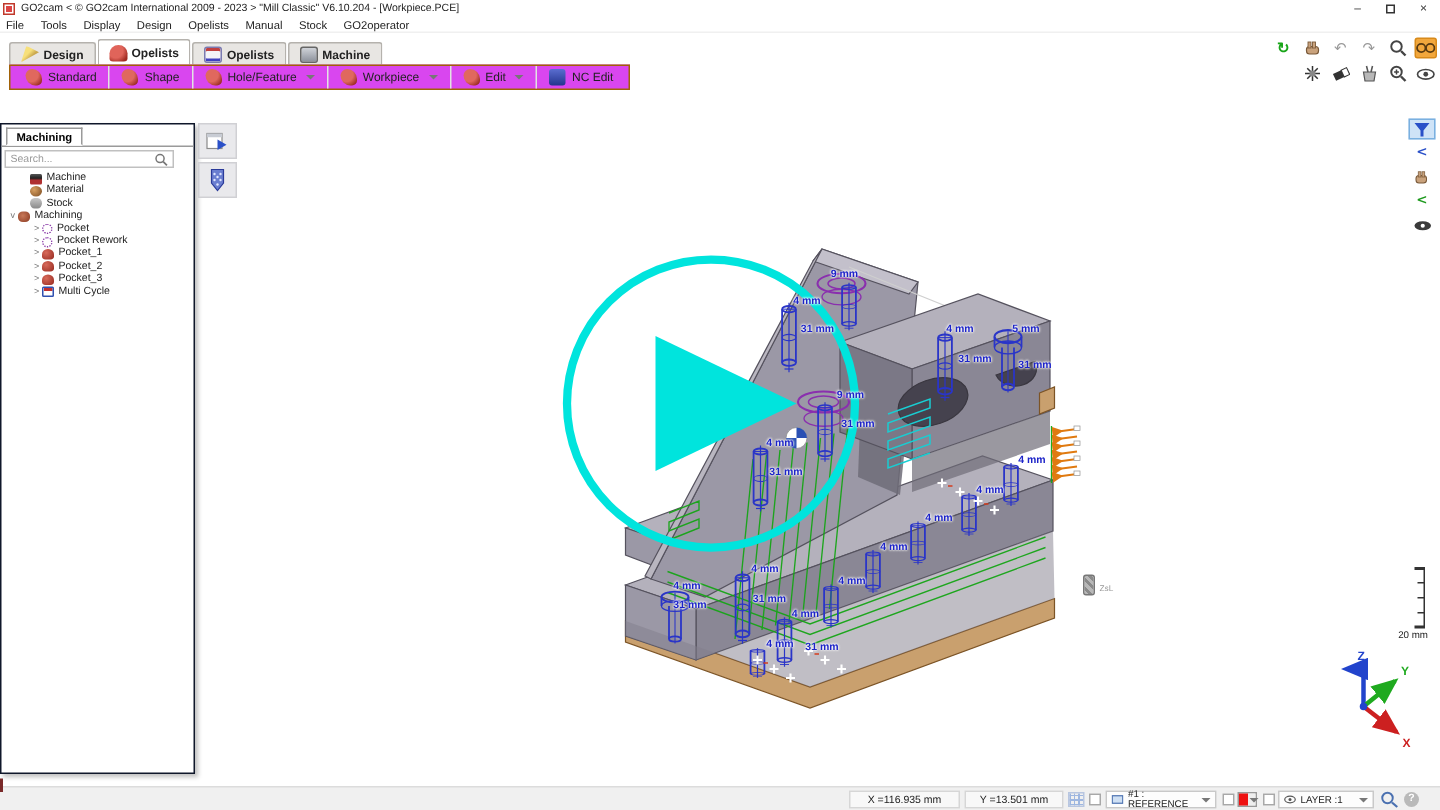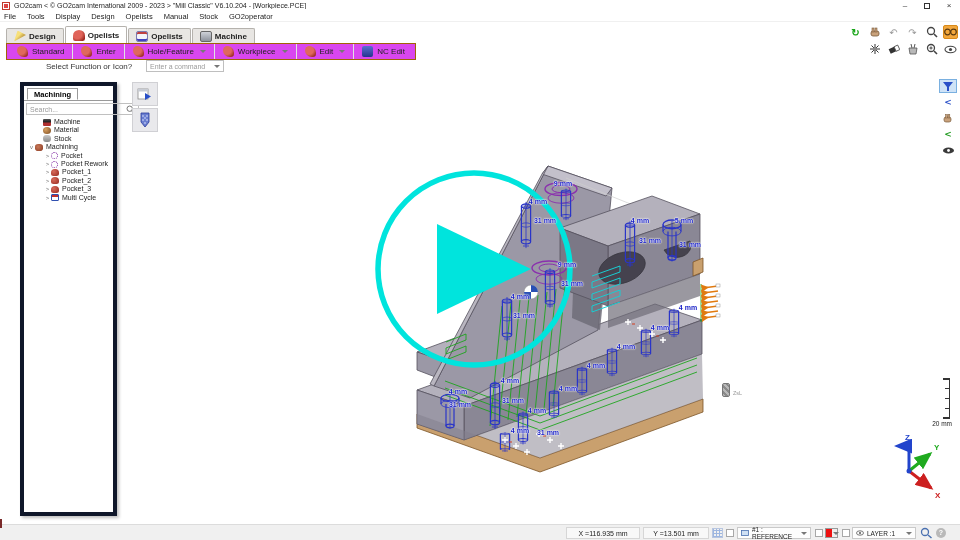--- a/index.html
+++ b/index.html
@@ -54,22 +54,22 @@
   .cmd-combo .dd-arrow { margin-left:auto; }
 
   
   .tr-icons { position:absolute; right:2px; top:25px; width:120px; }
   .tr-row { display:flex; justify-content:flex-end; gap:4px; margin-bottom:3px; }
   .tico { width:15px; height:14px; display:flex; align-items:center; justify-content:center; font-size:10px; }
   .tico svg { display:block; }
   .tico.orange { background:#f2a73c; border:1px solid #d88a1a; border-radius:2px; }
 
   
-  .panel { position:absolute; left:20px; top:82px; width:97px; height:434px; background:#fff;
-    border:4px solid #0f172a; box-shadow:2px 2px 3px rgba(0,0,0,.25); }
+  .panel { position:absolute; left:0; top:82px; width:130px; height:434px; background:#fff;
+    border:1px solid #0f172a; box-shadow:2px 2px 3px rgba(0,0,0,.25); }
   .panel-tab { position:absolute; left:3px; top:2px; height:12px; padding:0 6px; background:#fff;
     border:1px solid #9a9a9a; border-bottom:1px solid #fff; font-size:7.5px; font-weight:bold; line-height:11px; }
   .panel-tabline { position:absolute; left:0; top:14px; width:100%; border-top:1px solid #9a9a9a; }
   .searchbox { position:absolute; left:2px; top:17px; width:113px; height:12px; border:1px solid #c0c0c0;
     display:flex; align-items:center; font-size:7px; color:#9a9a9a; padding:0 3px; }
   .searchbox .mag { margin-left:auto; }
   .tree { position:absolute; left:0; top:32px; width:100%; font-size:7px; color:#222; }
   .tnode { display:flex; align-items:center; height:8.4px; line-height:8.4px; white-space:nowrap; }
   .texp { width:7px; text-align:center; color:#777; font-size:6px; flex:0 0 auto; }
   .ticon { width:8px; height:7px; margin-right:3px; flex:0 0 auto; border-radius:1px; }
@@ -427,21 +427,21 @@
     <div class="toolrow">
 
         <div class="tbtn">
           <span class="tbicon"></span>
           <span>Standard</span>
 
         </div>
 
         <div class="tbtn">
           <span class="tbicon"></span>
-          <span>Enter</span>
+          <span>Shape</span>
 
         </div>
 
         <div class="tbtn">
           <span class="tbicon"></span>
           <span>Hole/Feature</span>
           <span class="dd-arrow"></span>
         </div>
 
         <div class="tbtn">
@@ -457,27 +457,20 @@
         </div>
 
         <div class="tbtn">
           <span class="tbicon blue"></span>
           <span>NC Edit</span>
 
         </div>
       </div>
   </div>
 
-  <div class="cmdrow">
-    <span class="cmd-label">Select Function or Icon?</span>
-    <div class="cmd-combo">
-      <span>Enter a command</span>
-      <span class="dd-arrow"></span>
-    </div>
-  </div>
 
   <div class="tr-icons">
     <div class="tr-row">
       <span class="tico" style="color:#19a519;font-weight:bold">↻</span>
       <span class="tico">
         <svg width="12" height="11">
             <rect x="2" y="4" width="8" height="5" rx="2" fill="#c9a27c" stroke="#7a5a3a" stroke-width="0.8"></rect>
             <rect x="3" y="1" width="2" height="4" fill="#c9a27c" stroke="#7a5a3a" stroke-width="0.6"></rect>
             <rect x="6" y="1" width="2" height="4" fill="#c9a27c" stroke="#7a5a3a" stroke-width="0.6"></rect>
           </svg>

